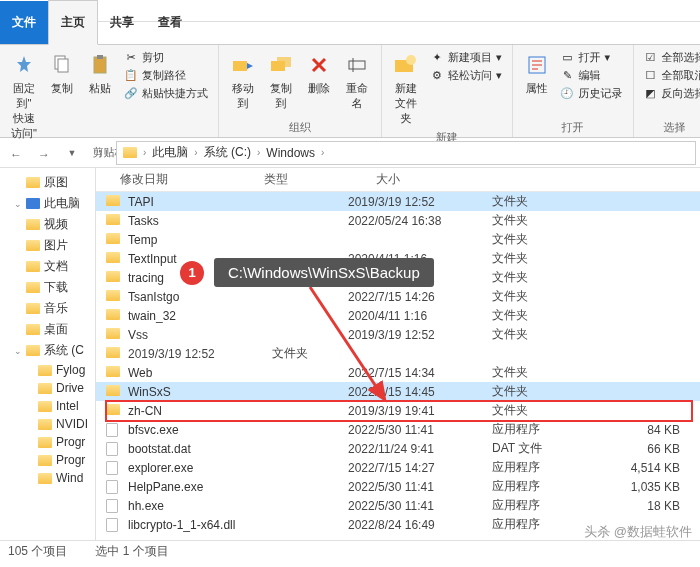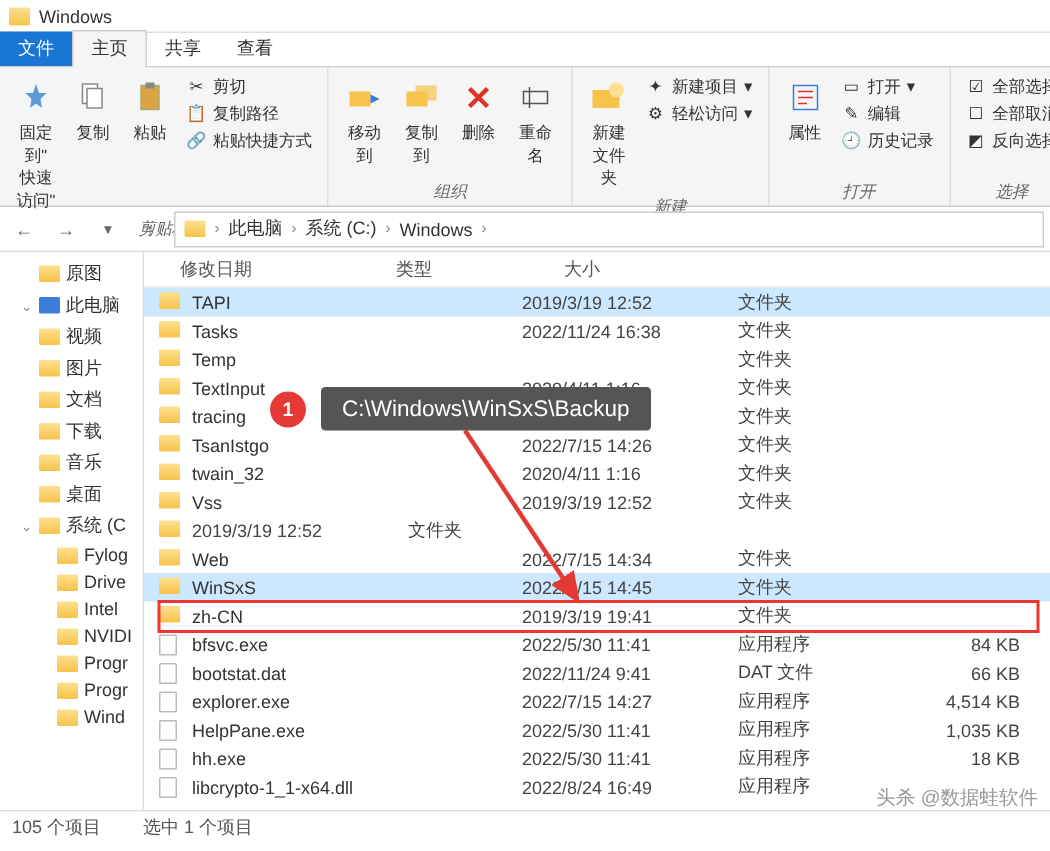--- a/index.html
+++ b/index.html
@@ -3,28 +3,28 @@
 <meta charset="utf-8">
 <style>
 * { margin: 0; padding: 0; box-sizing: border-box; font-family: "Microsoft YaHei", "Segoe UI", sans-serif; }
 body { width: 700px; height: 567px; background: #fff; font-size: 12px; color: #333; overflow: hidden; position: relative; }
 
 .titlebar { height: 22px; display: flex; align-items: center; padding: 0 6px; border-bottom: 1px solid #ddd; }
 .titlebar .folder-ico { width: 14px; height: 12px; background: linear-gradient(#fde08f,#f7c34a); border-radius: 1px; margin-right: 6px; }
 .titlebar span { font-size: 12px; }
 
 .ribbon-tabs { height: 23px; display: flex; align-items: flex-end; border-bottom: 1px solid #ccc; background: #fff; }
-.ribbon-tab { padding: 3px 12px; font-size: 12px; cursor: pointer; }
+.ribbon-tab { padding: 13px 12px; font-size: 12px; cursor: pointer; font-weight: bold; }
 .ribbon-tab.file-tab { background: #1976d2; color: #fff; }
 .ribbon-tab.active { background: #f5f5f5; border: 1px solid #ccc; border-bottom: 1px solid #f5f5f5; margin-bottom: -1px; }
 
 .ribbon { height: 93px; background: #f5f5f5; border-bottom: 1px solid #ccc; display: flex; }
 .ribbon-group { border-right: 1px solid #ddd; padding: 4px 6px 2px 6px; display: flex; flex-direction: column; }
 .ribbon-group-body { flex: 1; display: flex; align-items: flex-start; gap: 2px; }
-.ribbon-group-label { text-align: center; font-size: 11px; color: #666; padding-top: 2px; font-style: italic; }
+.ribbon-group-label { text-align: center; font-size: 11px; color: #666; padding-top: 2px; }
 .ribbon-btn-lg { display: flex; flex-direction: column; align-items: center; gap: 2px; padding: 2px 4px; cursor: pointer; font-size: 11px; text-align: center; min-width: 36px; }
 .ribbon-btn-lg .ico { width: 28px; height: 28px; display: flex; align-items: center; justify-content: center; }
 .ribbon-stack { display: flex; flex-direction: column; gap: 1px; }
 .ribbon-btn-sm { display: flex; align-items: center; gap: 4px; padding: 1px 4px; cursor: pointer; font-size: 11px; white-space: nowrap; }
 .ribbon-btn-sm .ico { width: 14px; height: 14px; display: flex; align-items: center; justify-content: center; }
 
 .addrbar { height: 30px; display: flex; align-items: center; padding: 2px 4px; gap: 4px; border-bottom: 1px solid #e0e0e0; }
 .navbtn { width: 24px; height: 24px; display: flex; align-items: center; justify-content: center; cursor: pointer; color: #666; }
 .breadcrumb { flex: 1; height: 24px; border: 1px solid #ccc; display: flex; align-items: center; padding: 0 2px; gap: 2px; background: #fff; }
 .crumb { padding: 0 4px; font-size: 12px; cursor: pointer; }
@@ -353,21 +353,21 @@
           <div class="rname">TAPI</div>
           <div class="rdate">2019/3/19 12:52</div>
           <div class="rtype">文件夹</div>
           <div class="rsize"></div>
         </div>
         <div class="row">
           <div class="ricon">
             <div class="fold"></div>
           </div>
           <div class="rname">Tasks</div>
-          <div class="rdate">2022/11/24 16:38</div>
+          <div class="rdate">2022/05/24 16:38</div>
           <div class="rtype">文件夹</div>
           <div class="rsize"></div>
         </div>
         <div class="row">
           <div class="ricon">
             <div class="fold"></div>
           </div>
           <div class="rname">Temp</div>
           <div class="rdate"></div>
           <div class="rtype">文件夹</div>

